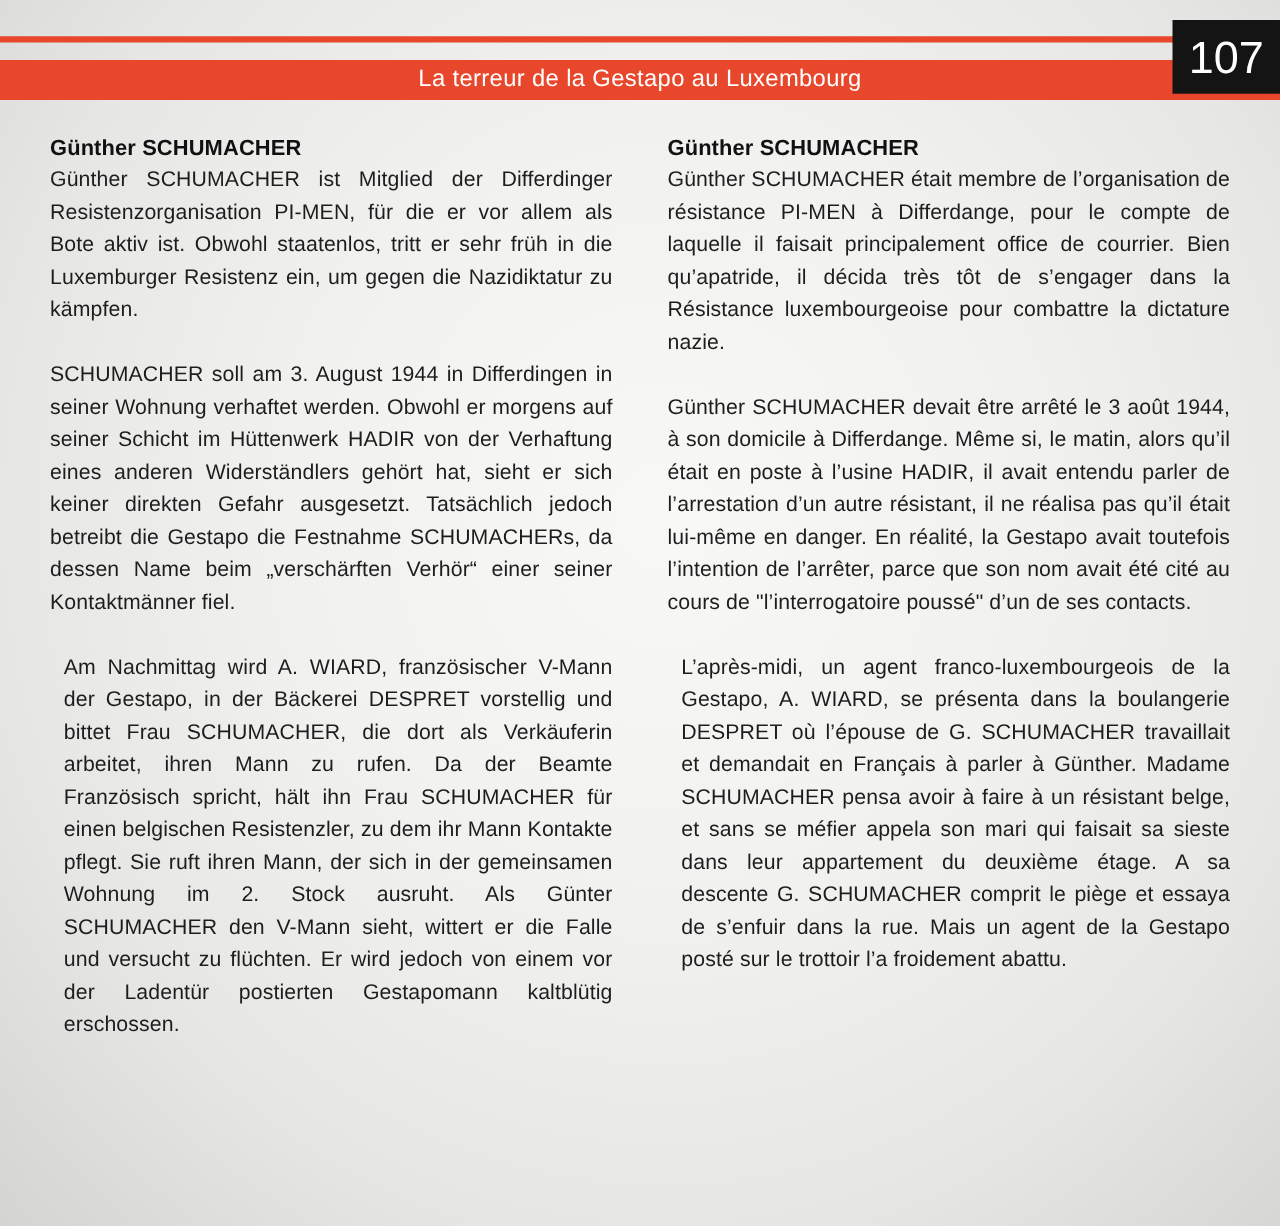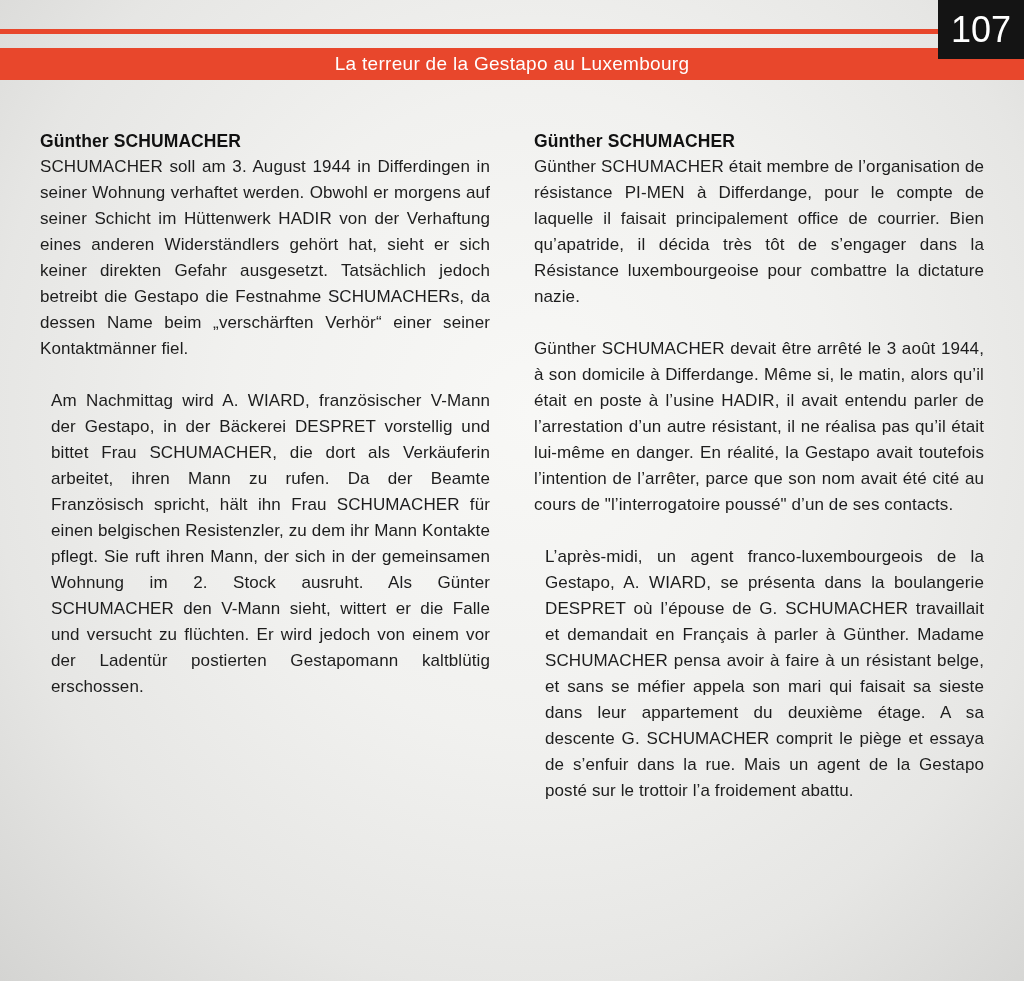--- a/index.html
+++ b/index.html
@@ -40,35 +40,35 @@
     align-items: center;
     justify-content: center;
   }
   .header-title {
     color: #ffffff;
     font-size: 19px;
     letter-spacing: 0.3px;
   }
   .page-number-box {
     position: absolute;
-    top: 0;
+    top: 16px;
     right: 0;
     width: 86px;
     height: 59px;
     background: #141414;
     color: #ffffff;
     display: flex;
     align-items: center;
     justify-content: center;
     font-size: 36px;
     z-index: 2;
   }
   .columns {
     position: absolute;
-    top: 128px;
+    top: 105px;
     left: 40px;
     right: 40px;
     display: flex;
     gap: 44px;
   }
   .column {
     flex: 1;
     text-align: justify;
     font-size: 17px;
     line-height: 26px;
@@ -103,20 +103,21 @@
   </div>
 
   <div class="page-number-box">
     <span>107</span>
   </div>
 
   <div class="columns">
 
     <div class="column">
       <h2>Günther SCHUMACHER</h2>
+      <p>Günther SCHUMACHER ist Mitglied der Differdinger Resistenzorganisation PI-MEN, für die er vor allem als Bote aktiv ist. Obwohl staatenlos, tritt er sehr früh in die Luxemburger Resistenz ein, um gegen die Nazidiktatur zu kämpfen.</p>
       <p>SCHUMACHER soll am 3. August 1944 in Differdingen in seiner Wohnung verhaftet werden. Obwohl er morgens auf seiner Schicht im Hüttenwerk HADIR von der Verhaftung eines anderen Widerständlers gehört hat, sieht er sich keiner direkten Gefahr ausgesetzt. Tatsächlich jedoch betreibt die Gestapo die Festnahme SCHUMACHERs, da dessen Name beim „verschärften Verhör“ einer seiner Kontaktmänner fiel.</p>
       <p>Am Nachmittag wird A. WIARD, französischer V-Mann der Gestapo, in der Bäckerei DESPRET vorstellig und bittet Frau SCHUMACHER, die dort als Verkäuferin arbeitet, ihren Mann zu rufen. Da der Beamte Französisch spricht, hält ihn Frau SCHUMACHER für einen belgischen Resistenzler, zu dem ihr Mann Kontakte pflegt. Sie ruft ihren Mann, der sich in der gemeinsamen Wohnung im 2. Stock ausruht. Als Günter SCHUMACHER den V-Mann sieht, wittert er die Falle und versucht zu flüchten. Er wird jedoch von einem vor der Ladentür postierten Gestapomann kaltblütig erschossen.</p>
     </div>
 
     <div class="column">
       <h2>Günther SCHUMACHER</h2>
       <p>Günther SCHUMACHER était membre de l’organisation de résistance PI-MEN à Differdange, pour le compte de laquelle il faisait principalement office de courrier. Bien qu’apatride, il décida très tôt de s’engager dans la Résistance luxembourgeoise pour combattre la dictature nazie.</p>
       <p>Günther SCHUMACHER devait être arrêté le 3 août 1944, à son domicile à Differdange. Même si, le matin, alors qu’il était en poste à l’usine HADIR, il avait entendu parler de l’arrestation d’un autre résistant, il ne réalisa pas qu’il était lui-même en danger. En réalité, la Gestapo avait toutefois l’intention de l’arrêter, parce que son nom avait été cité au cours de "l’interrogatoire poussé" d’un de ses contacts.</p>
       <p>L’après-midi, un agent franco-luxembourgeois de la Gestapo, A. WIARD, se présenta dans la boulangerie DESPRET où l’épouse de G. SCHUMACHER travaillait et demandait en Français à parler à Günther. Madame SCHUMACHER pensa avoir à faire à un résistant belge, et sans se méfier appela son mari qui faisait sa sieste dans leur appartement du deuxième étage. A sa descente G. SCHUMACHER comprit le piège et essaya de s’enfuir dans la rue. Mais un agent de la Gestapo posté sur le trottoir l’a froidement abattu.</p>
     </div>

